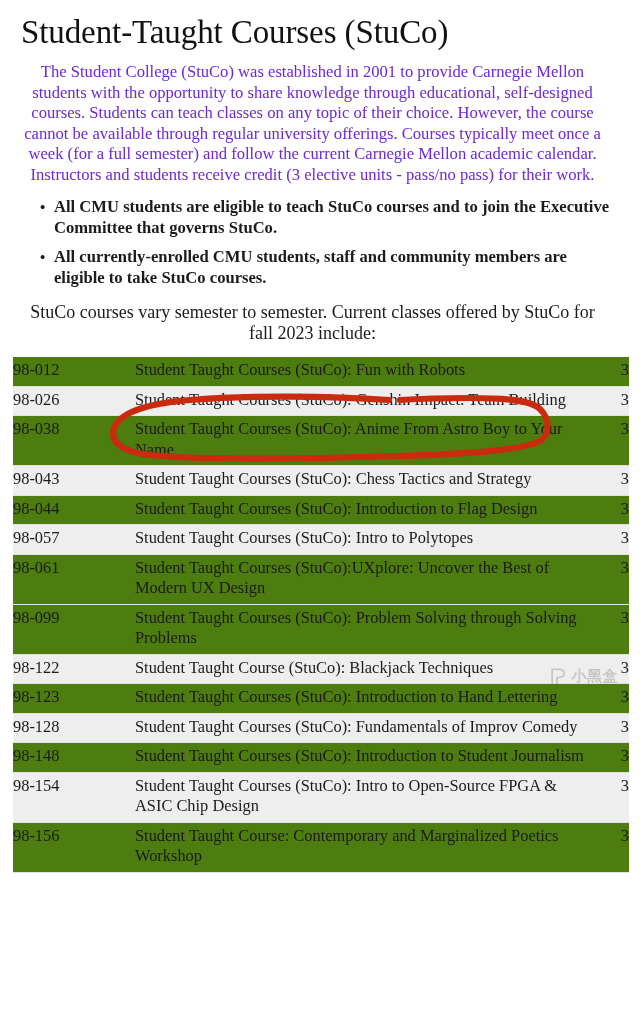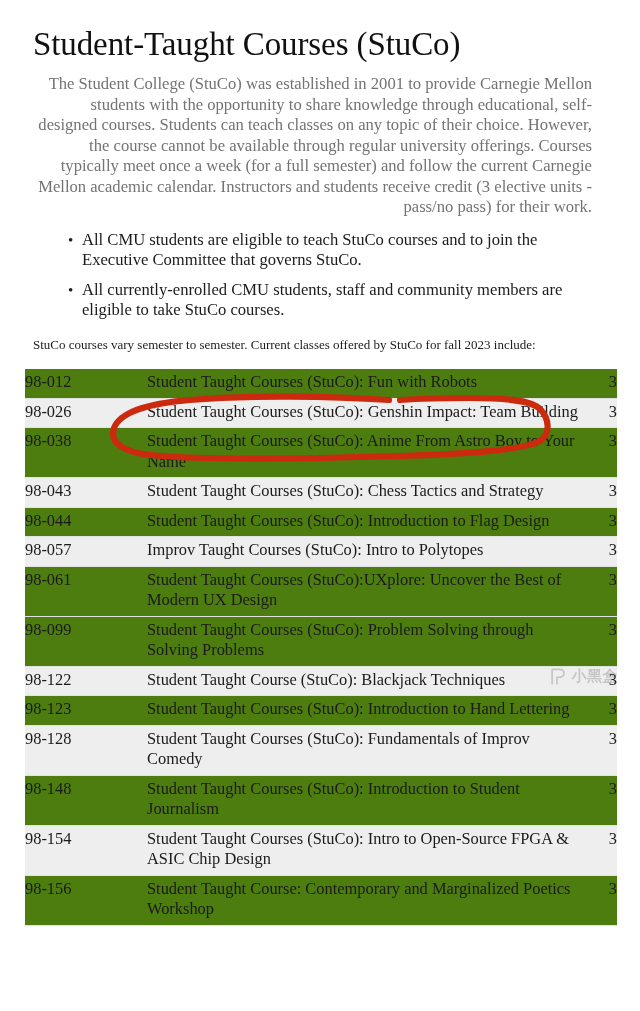--- a/index.html
+++ b/index.html
@@ -15,49 +15,50 @@
     font-family: "Liberation Serif", "DejaVu Serif", serif;
     color: #1b1b1b;
     -webkit-font-smoothing: antialiased;
   }
 
   #page {
     position: relative;
     width: 640px;
     height: 708px;
     box-sizing: border-box;
-    padding: 12px;
+    padding: 0;
   }
 
   
   .page-title {
     margin: 0;
     padding: 12px 20px 0 21px;
     font-size: 33px;
     line-height: 40px;
     font-weight: normal;
     letter-spacing: -0.1px;
     color: #111111;
   }
 
   
   .intro {
     margin: 0;
     padding: 10px 36px 0 21px;
     font-size: 16.6px;
     line-height: 20.5px;
-    text-align: right;
-    color: #737373;
+    text-align: center;
+    color: #6d28d9;
   }
 
   
   .bullets {
-    margin: 12px 0 0 16px;
+    margin: 12px 0 0 0;
     padding: 0 30px 0 54px;
     list-style: none;
+    font-weight: bold;
   }
   .bullets li {
     position: relative;
     font-size: 16.6px;
     line-height: 20.5px;
     margin-bottom: 9px;
     padding-left: 0;
   }
   .bullets li::before {
     content: "\2022";
@@ -66,22 +67,23 @@
     top: 0;
     font-size: 15px;
     line-height: 20.5px;
     color: #1b1b1b;
   }
 
   
   .leadin {
     margin: 0;
     padding: 5px 36px 0 21px;
-    font-size: 13px;
-    line-height: 20.5px;
+    font-size: 18px;
+    line-height: 20.5px;
+    text-align: center;
   }
 
   
   .course-table-wrap {
     margin-top: 14px;
     padding: 0 11px 0 13px;
   }
   table.course-table {
     width: 100%;
     border-collapse: collapse;
@@ -201,21 +203,21 @@
         </tr>
 
         <tr class="even-row">
           <td class="col-number">98-044</td>
           <td class="col-title">Student Taught Courses (StuCo): Introduction to Flag Design</td>
           <td class="col-units">3</td>
         </tr>
 
         <tr class="odd-row">
           <td class="col-number">98-057</td>
-          <td class="col-title">Improv Taught Courses (StuCo): Intro to Polytopes</td>
+          <td class="col-title">Student Taught Courses (StuCo): Intro to Polytopes</td>
           <td class="col-units">3</td>
         </tr>
 
         <tr class="even-row">
           <td class="col-number">98-061</td>
           <td class="col-title">Student Taught Courses (StuCo):UXplore: Uncover the Best of Modern UX Design</td>
           <td class="col-units">3</td>
         </tr>
 
 

